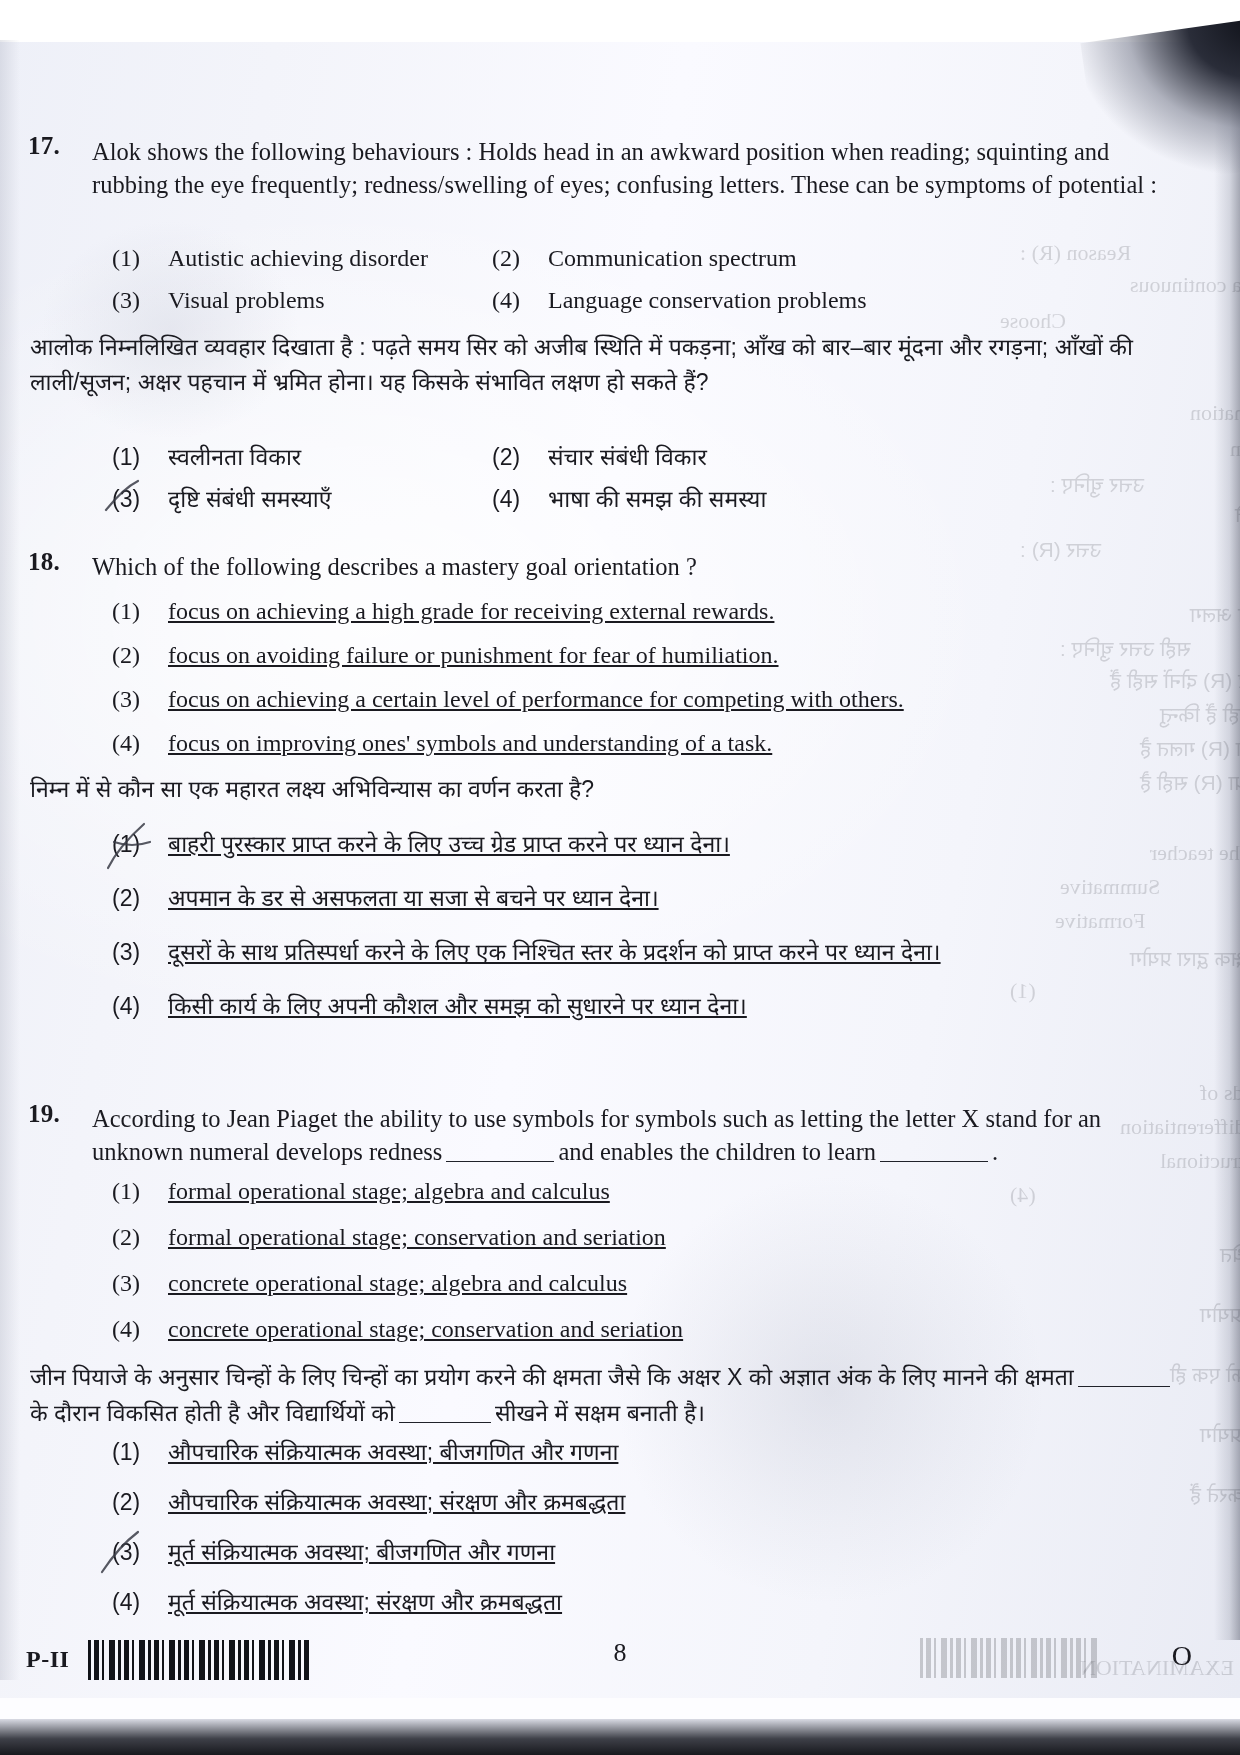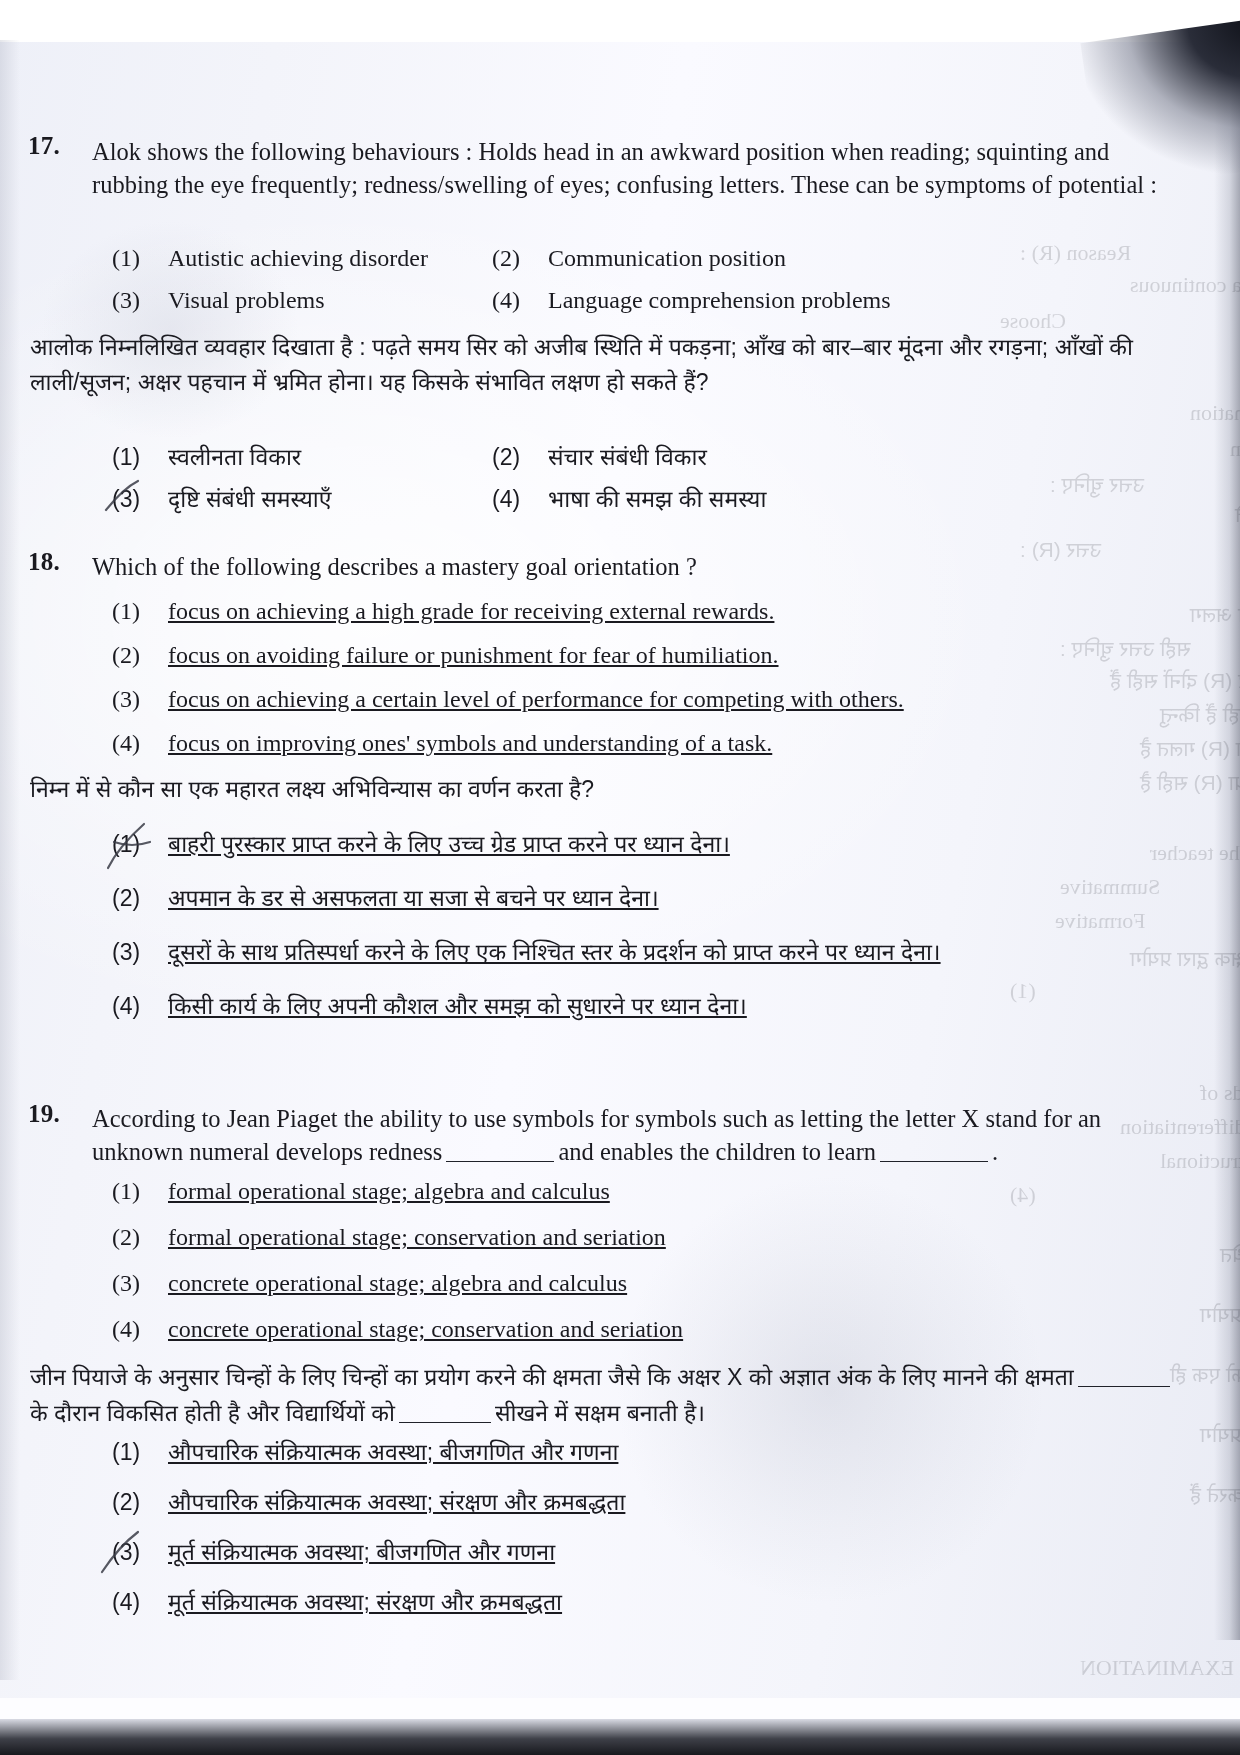--- a/index.html
+++ b/index.html
@@ -228,29 +228,29 @@
     <div class="qblock">
       <div class="qnum" style="top:132px">17.</div>
       <div class="qstem" style="top:135px">Alok shows the following behaviours : Holds head in an awkward position when reading; squinting and rubbing the eye frequently; redness/swelling of eyes; confusing letters. These can be symptoms of potential :</div>
 
       <div class="opt" style="left:112px; top:243px; width:420px">
         <span class="lbl">(1)</span>
         <span class="txt">Autistic achieving disorder</span>
       </div>
       <div class="opt" style="left:492px; top:243px; width:480px">
         <span class="lbl">(2)</span>
-        <span class="txt">Communication position</span>
+        <span class="txt">Communication spectrum</span>
       </div>
       <div class="opt" style="left:112px; top:285px; width:420px">
         <span class="lbl">(3)</span>
         <span class="txt">Visual problems</span>
       </div>
       <div class="opt" style="left:492px; top:285px; width:520px">
         <span class="lbl">(4)</span>
-        <span class="txt">Language comprehension problems</span>
+        <span class="txt">Language conservation problems</span>
       </div>
 
       <div class="qstem hindi" style="top:330px; left:30px; width:1152px; line-height:1.5">आलोक निम्नलिखित व्यवहार दिखाता है : पढ़ते समय सिर को अजीब स्थिति में पकड़ना; आँख को बार–बार मूंदना और रगड़ना; आँखों की लाली/सूजन; अक्षर पहचान में भ्रमित होना। यह किसके संभावित लक्षण हो सकते हैं?</div>
 
       <div class="opt hindi" style="left:112px; top:443px; width:420px">
         <span class="lbl">(1)</span>
         <span class="txt">स्वलीनता विकार</span>
       </div>
       <div class="opt hindi" style="left:492px; top:443px; width:480px">
         <span class="lbl">(2)</span>
@@ -362,14 +362,21 @@
 
       <div class="pencil" style="left:100px; top:1530px">
         <svg width="62" height="44" viewBox="0 0 62 44">
           <path d="M2 42 C10 30, 22 14, 38 2"></path>
         </svg>
       </div>
     </div>
 
   </div>
 
+  <div class="footer">
+    <div class="code-label">P-II</div>
+    <div class="barcode"></div>
+    <div class="barcode ghosted"></div>
+    <div class="page-no">8</div>
+    <div class="trailing-letter">O</div>
+  </div>
 
 </div>
 
 </body></html>

